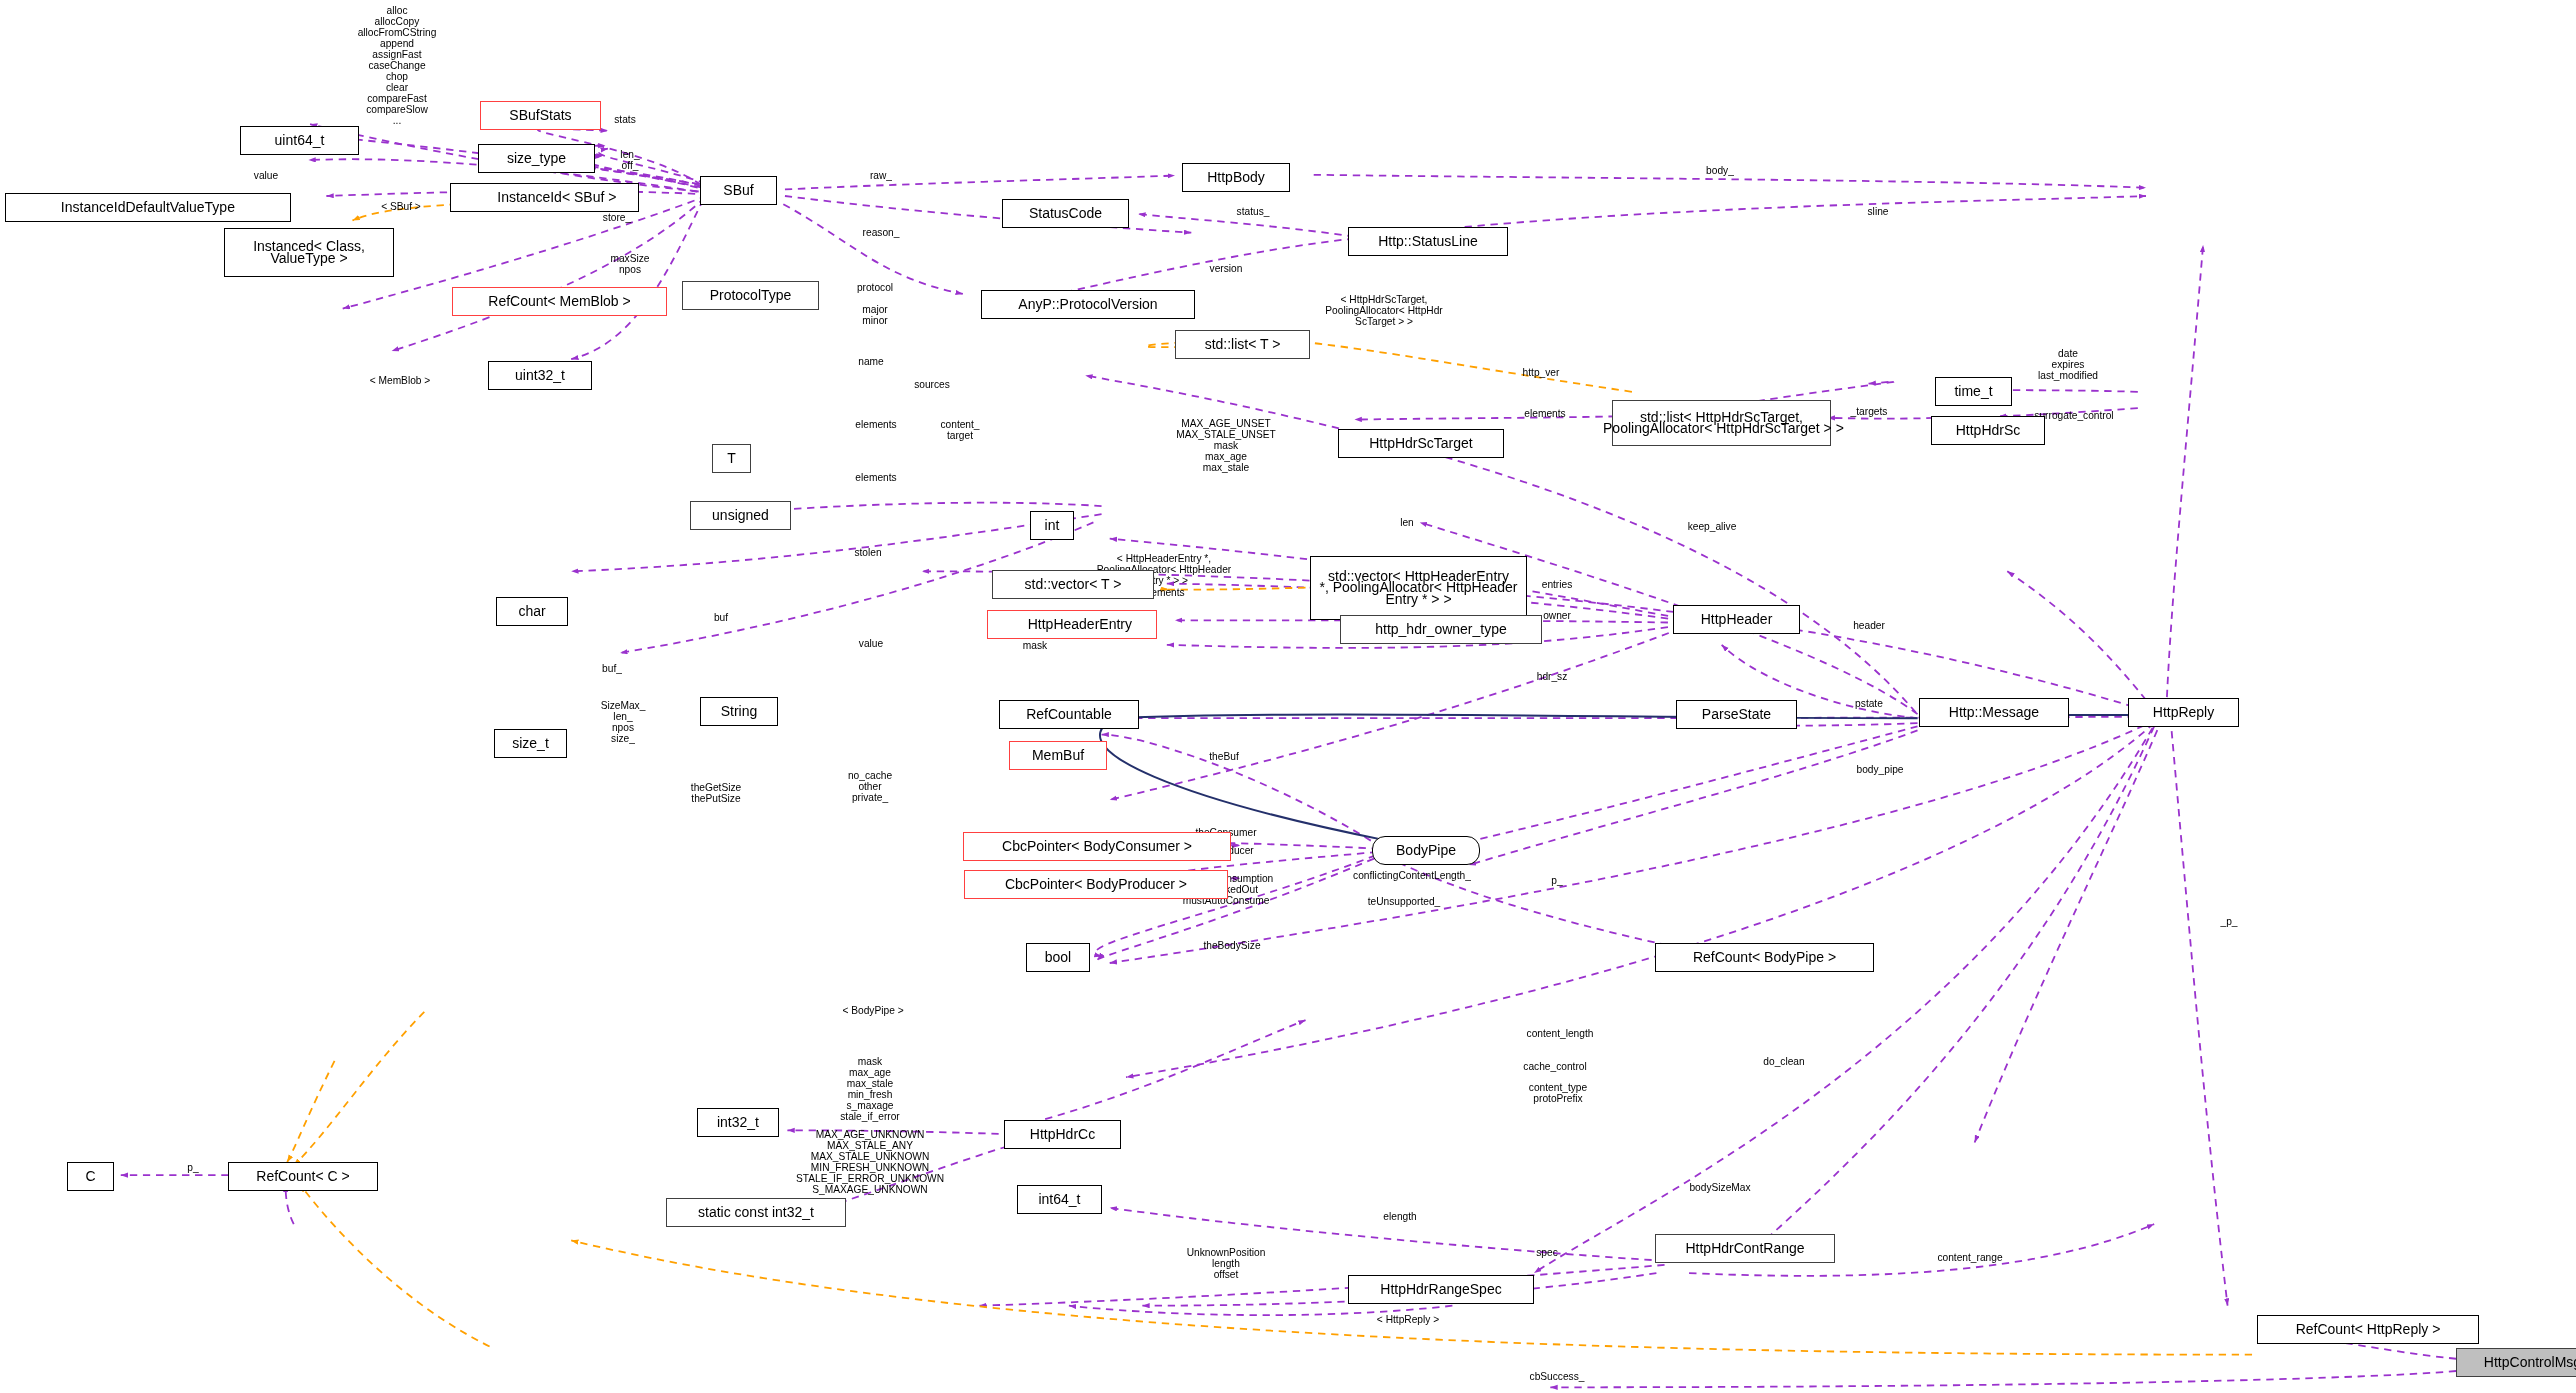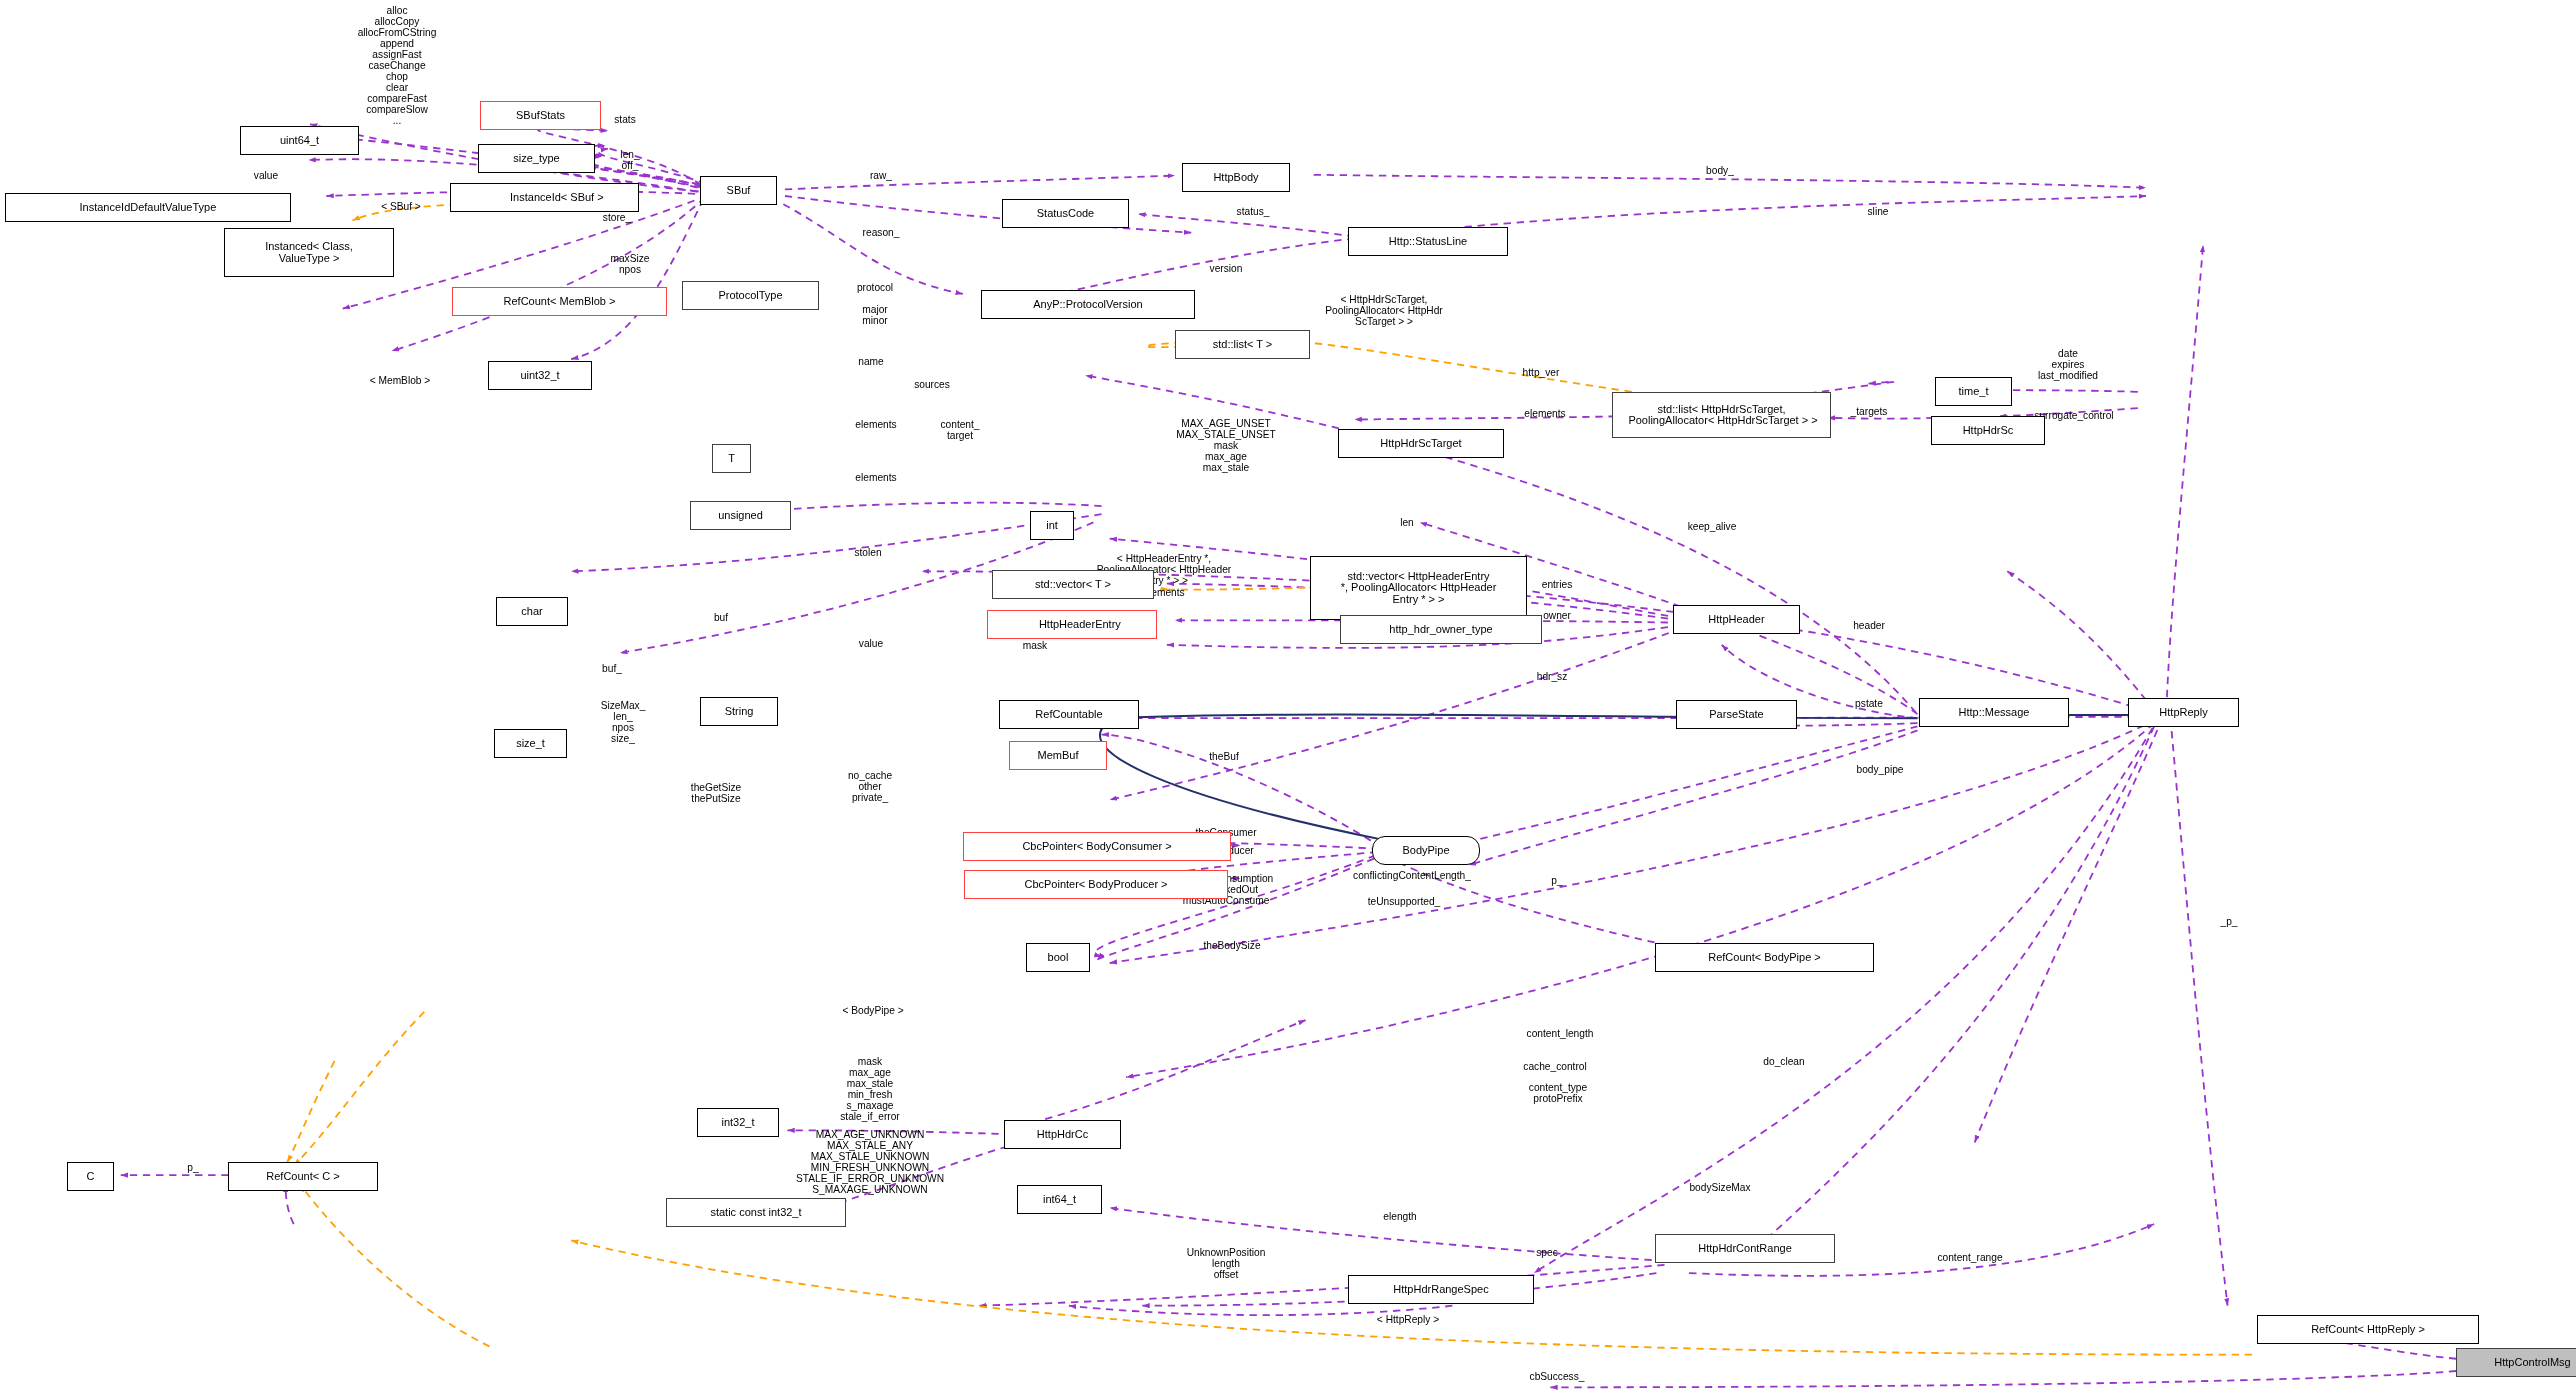--- a/index.html
+++ b/index.html
@@ -11,21 +11,21 @@
     font-family:"Liberation Sans", sans-serif;
     overflow:hidden;
   }
   svg#edges{position:absolute;left:0;top:0;width:2576px;height:1394px;pointer-events:none;}
   .node{
     position:absolute;
     box-sizing:border-box;
     border:0.8px solid #000000;
     background:#ffffff;
     color:#000000;
-    font-size:11px;
+    font-size:14px;
     line-height:11.4px;
     text-align:center;
     white-space:pre;
     display:flex;
     align-items:center;
     justify-content:center;
     padding:0.8px 3.3px;
     z-index:5;
   }
   .node.grey{border:0.8px solid #404040;}
@@ -187,21 +187,21 @@
     <div class="node" style="left: 1348px; top: 227px; width: 160px; height: 29px;">Http::StatusLine</div>
     <div class="node" style="left: 1338px; top: 397px; width: 166px; height: 29px; margin-top: 32px;">HttpHdrScTarget</div>
     <div class="node" style="left: 1310px; top: 556px; width: 217px; height: 64px;">std::vector&lt; HttpHeaderEntry
 *, PoolingAllocator&lt; HttpHeader
 Entry * &gt; &gt;</div>
     <div class="node grey" style="left: 1340px; top: 615px; width: 202px; height: 29px;">http_hdr_owner_type</div>
     <div class="node red" style="left: 963px; top: 832px; width: 268px; height: 29px;">CbcPointer&lt; BodyConsumer &gt;</div>
     <div class="node red" style="left: 964px; top: 870px; width: 264px; height: 29px;">CbcPointer&lt; BodyProducer &gt;</div>
     <div class="node" style="left: 1026px; top: 943px; width: 64px; height: 29px;">bool</div>
     <div class="node" style="left: 1372px; top: 836px; width: 108px; height: 29px; border-radius: 13px;">BodyPipe</div>
-    <div class="node grey" style="left: 1612px; top: 392px; width: 219px; height: 46px;">std::list&lt; HttpHdrScTarget,
+    <div class="node grey" style="left: 1612px; top: 400px; width: 219px; height: 46px;">std::list&lt; HttpHdrScTarget,
  PoolingAllocator&lt; HttpHdrScTarget &gt; &gt;</div>
     <div class="node" style="left: 1935px; top: 377px; width: 77px; height: 29px;">time_t</div>
     <div class="node" style="left: 1931px; top: 416px; width: 114px; height: 29px;">HttpHdrSc</div>
     <div class="node" style="left: 1673px; top: 605px; width: 127px; height: 29px;">HttpHeader</div>
     <div class="node" style="left: 1676px; top: 700px; width: 121px; height: 29px;">ParseState</div>
     <div class="node" style="left: 1919px; top: 698px; width: 150px; height: 29px;">Http::Message</div>
     <div class="node" style="left: 2128px; top: 698px; width: 111px; height: 29px;">HttpReply</div>
     <div class="node" style="left: 1655px; top: 943px; width: 219px; height: 29px;">RefCount&lt; BodyPipe &gt;</div>
     <div class="node" style="left: 697px; top: 1108px; width: 82px; height: 29px;">int32_t</div>
     <div class="node" style="left: 1004px; top: 1120px; width: 117px; height: 29px;">HttpHdrCc</div>

